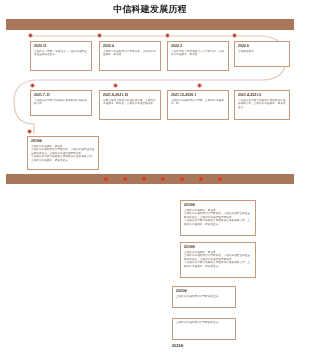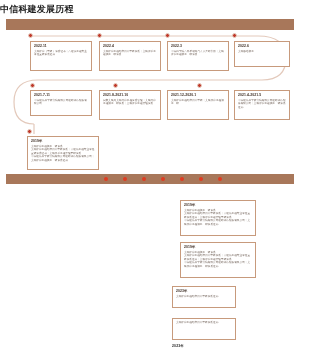--- a/index.html
+++ b/index.html
@@ -5,20 +5,21 @@
   html,body{margin:0;padding:0;}
   body{
     width:300px;height:352px;
     background:#ffffff;
     font-family:"Liberation Sans","DejaVu Sans",sans-serif;
     overflow:hidden;position:relative;
   }
   
   .title{
     position:absolute;left:0;top:3px;width:300px;
+    text-align:center;
     font-size:9px;font-weight:bold;color:#1b1b1b;
     letter-spacing:.2px;
     white-space:nowrap;
   }
   
   .band-top{
     position:absolute;left:6px;top:19px;width:288px;height:11px;
     background:#a8775a;
   }
   

